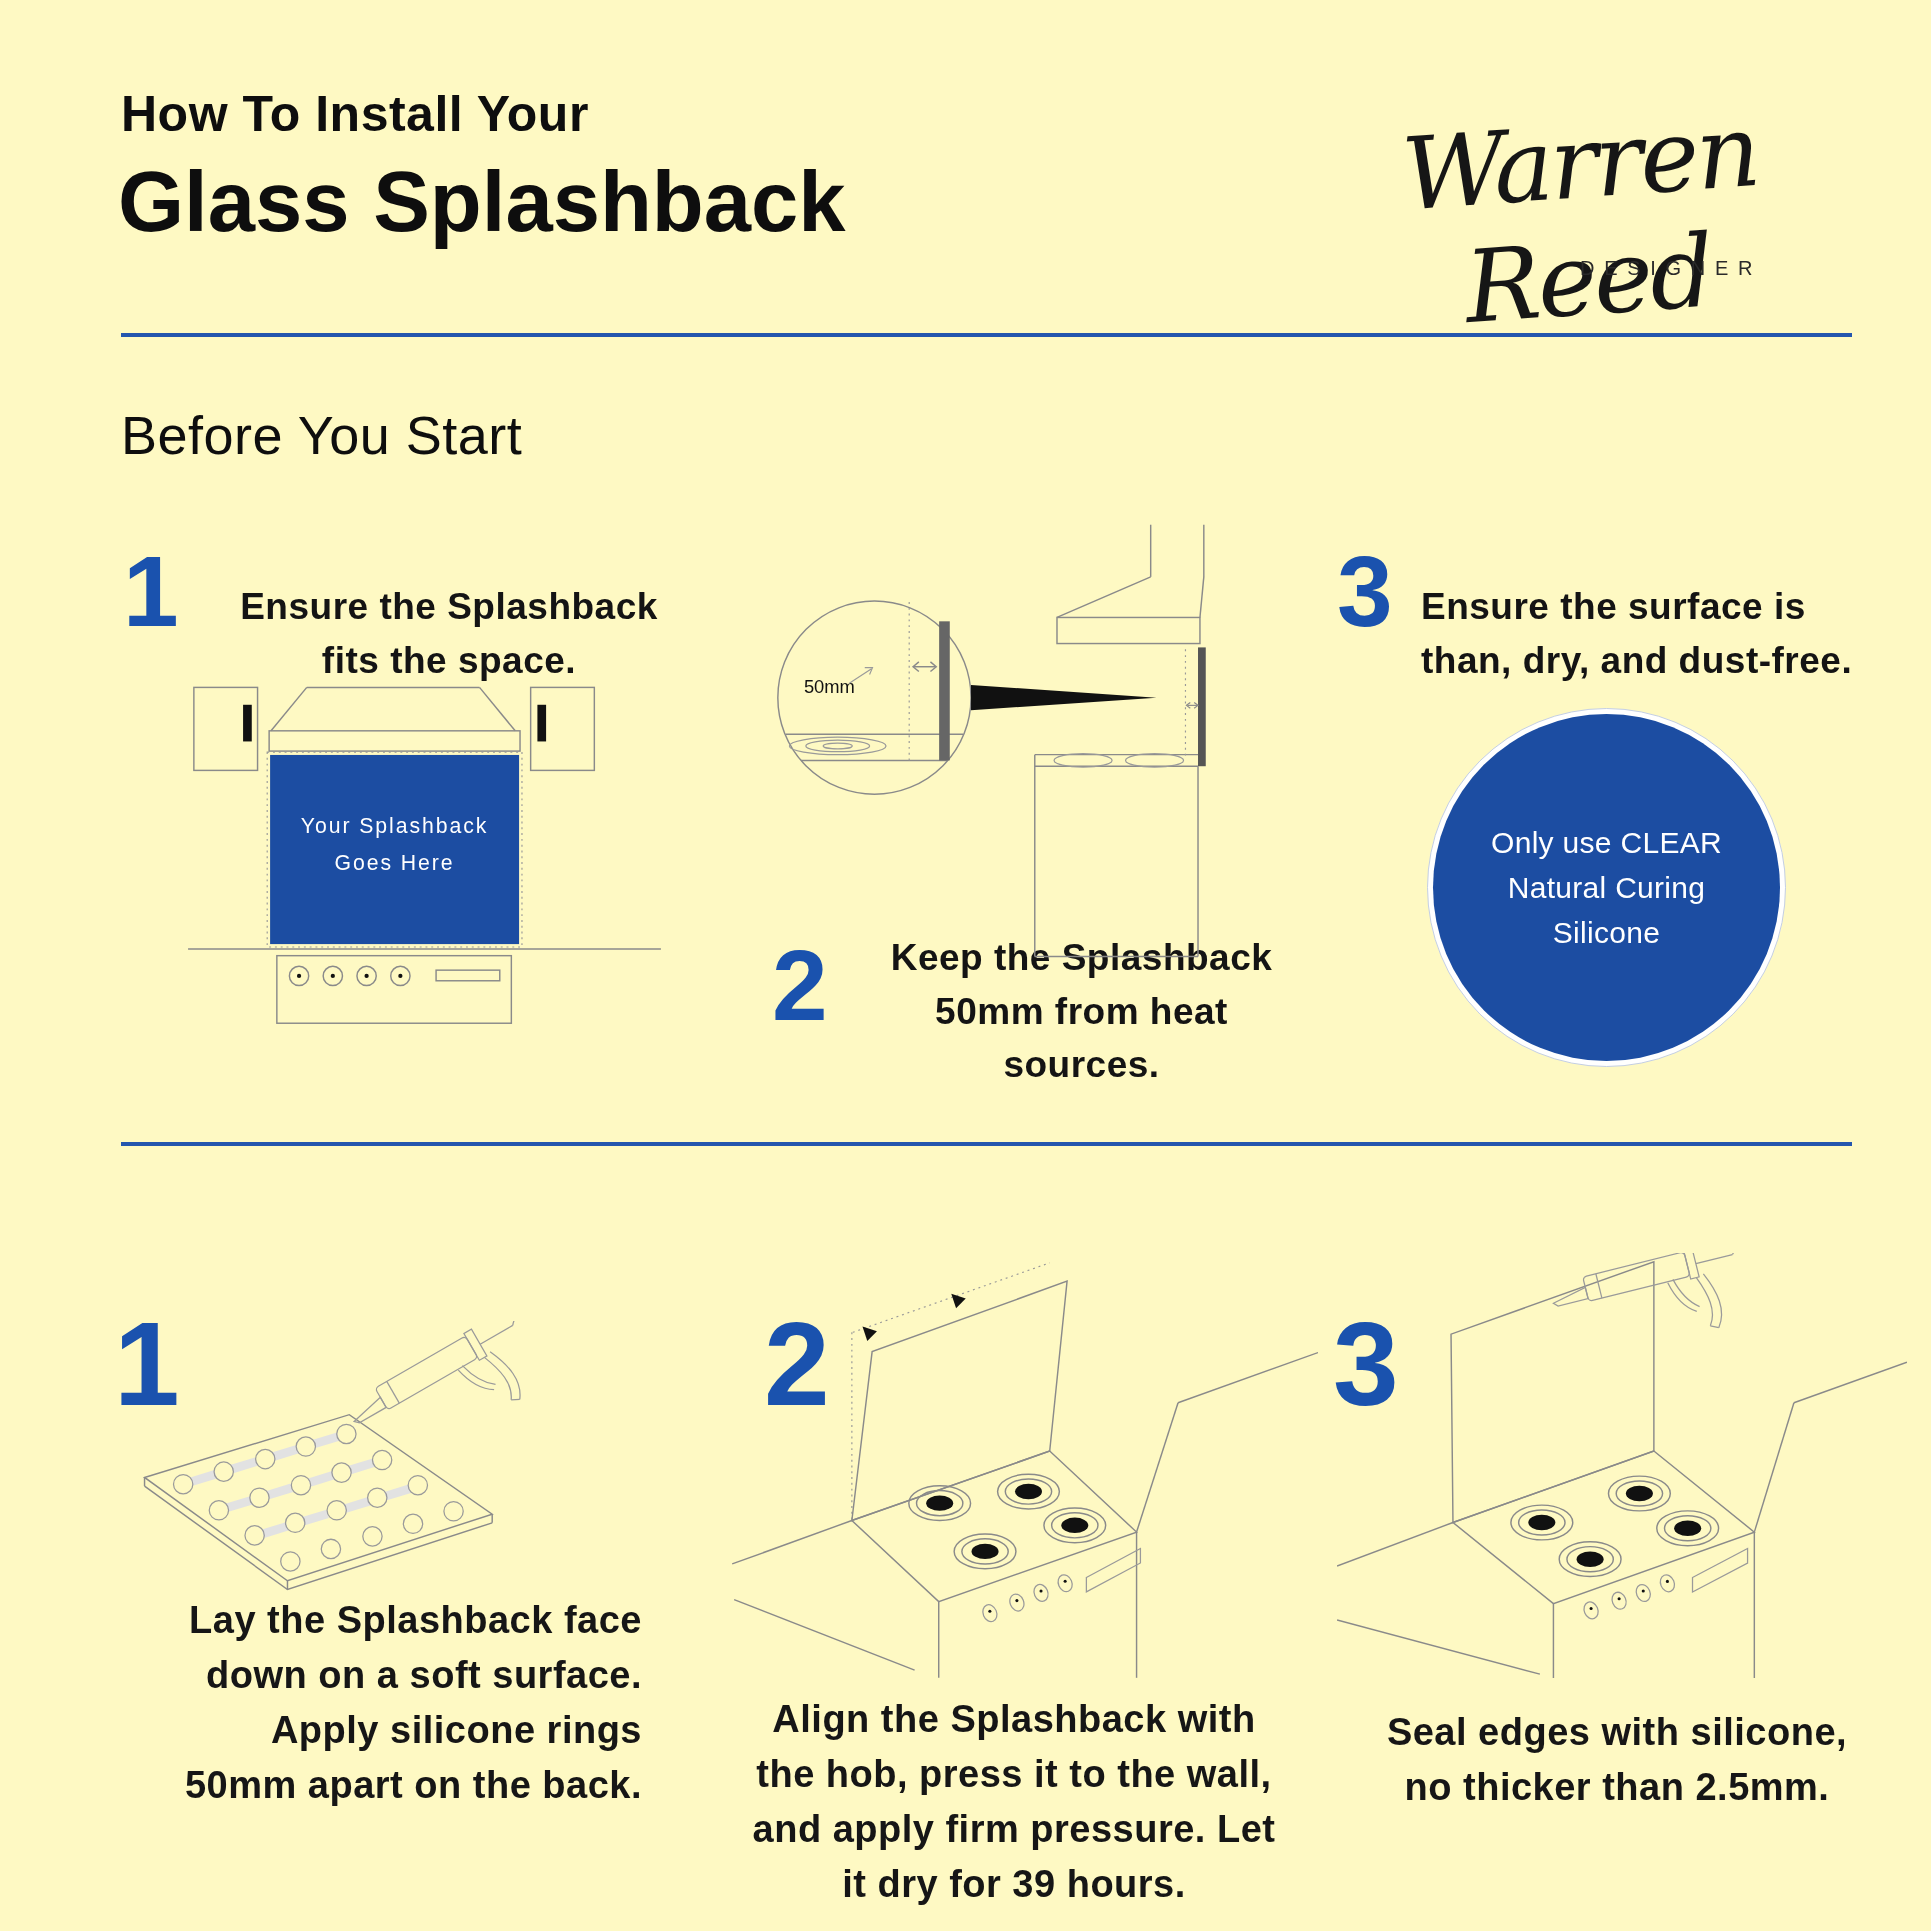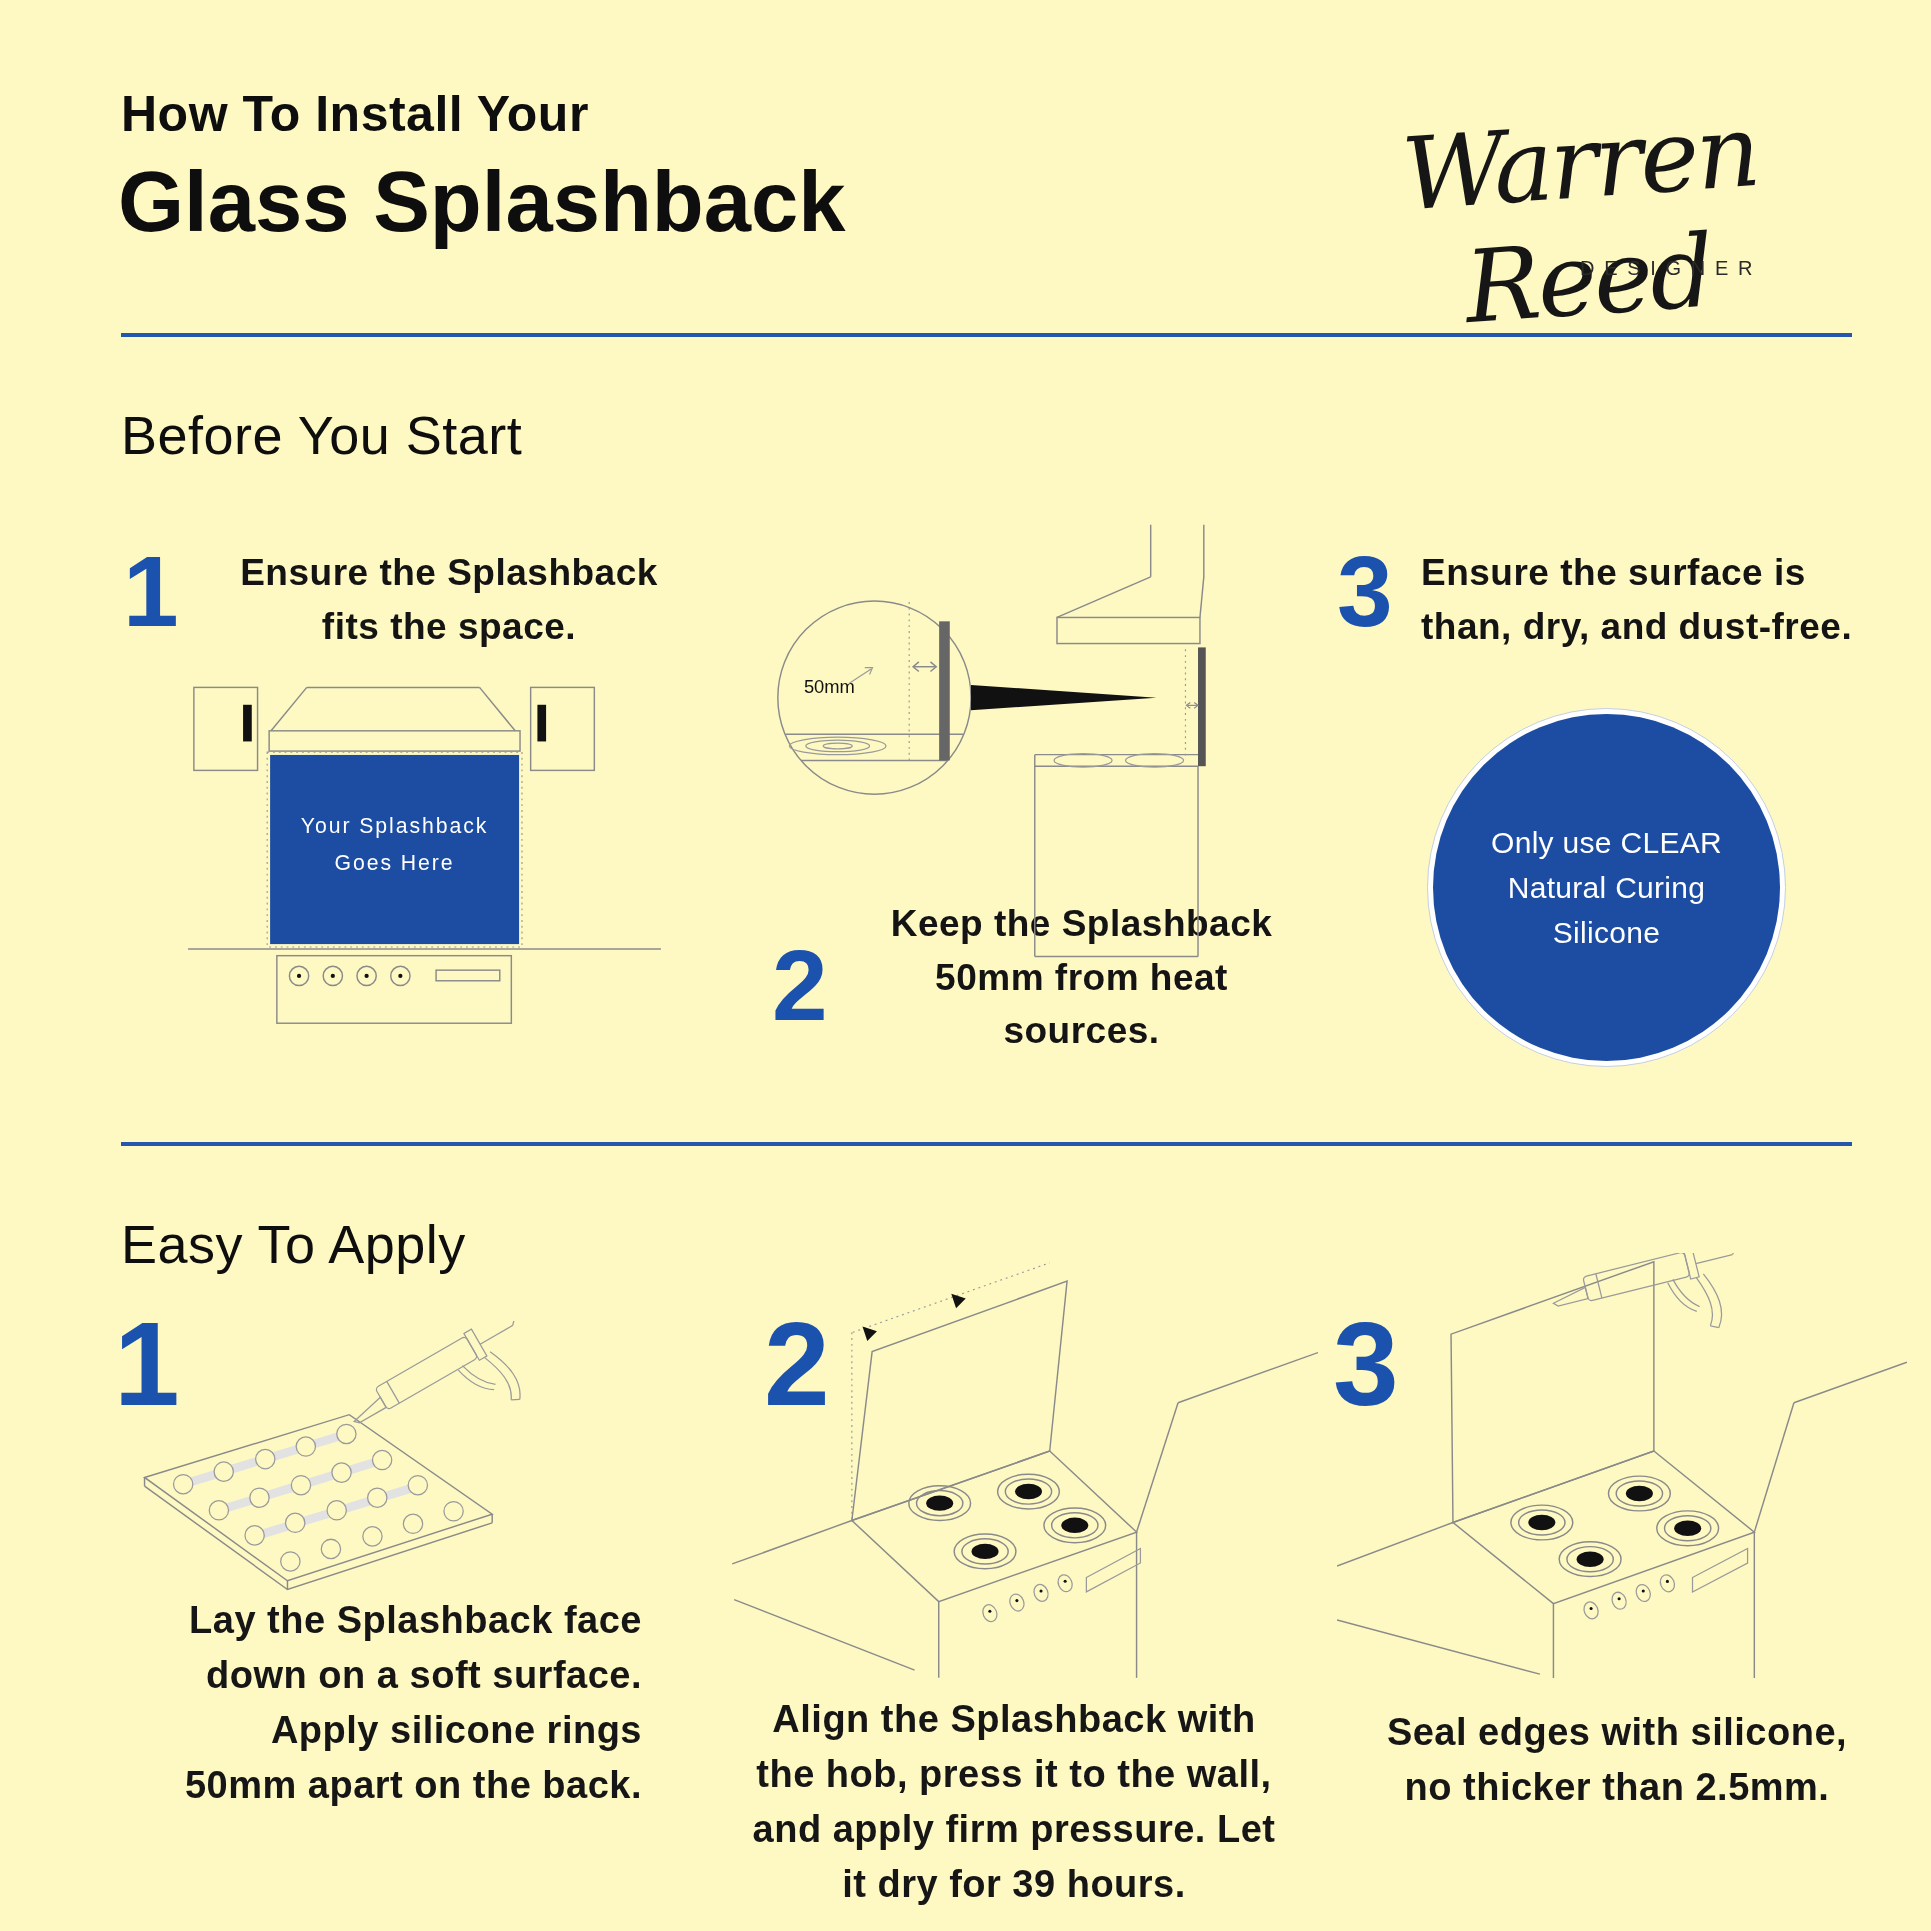--- a/index.html
+++ b/index.html
@@ -27,21 +27,21 @@
   .h2b{left:121px;top:1213px;}
   .num{color:var(--accent);font-weight:700;line-height:1;}
   .num-top{font-size:100px;}
   .num-bot{font-size:118px;}
   .n1{left:123px;top:541px;}
   .n2{left:772px;top:935px;}
   .n3{left:1337px;top:541px;}
   .bn1{left:114px;top:1305px;}
   .bn2{left:764px;top:1305px;}
   .bn3{left:1333px;top:1305px;}
-  .step-text{font-size:37px;font-weight:700;line-height:1.45;letter-spacing:0.5px;color:#141414;}
+  .step-text{font-size:37px;font-weight:700;line-height:1.45;letter-spacing:0.5px;color:#141414;margin-top:34px;}
   .st1{left:198px;top:546px;width:502px;text-align:center;}
   .st2{left:850px;top:897px;width:463px;text-align:center;}
   .st3{left:1421px;top:546px;width:483px;text-align:left;}
   .caption{font-size:38px;font-weight:700;line-height:1.45;letter-spacing:0.5px;color:#161616;text-align:center;}
   .cap1{left:82px;top:1593px;width:560px;text-align:right;}
   .cap2{left:700px;top:1692px;width:628px;}
   .cap3{left:1332px;top:1705px;width:570px;}
   .note-ring{left:1427px;top:708px;width:359px;height:359px;border-radius:50%;
              border:1.4px solid #c4cfe4;box-sizing:border-box;padding:4.8px;background:#ffffff;}
   .note-circle{width:100%;height:100%;border-radius:50%;background:var(--fill);
@@ -162,21 +162,20 @@
   </svg>
 
   <div class="abs note-ring">
     <div class="note-circle ml">Only use CLEAR
 Natural Curing
 Silicone</div>
   </div>
 
   <div class="abs rule rule2"></div>
 
-  <div class="abs h2 h2b">Easy To Apply</div>
 
   <div class="abs num num-bot bn1">1</div>
   <div class="abs num num-bot bn2">2</div>
   <div class="abs num num-bot bn3">3</div>
 
   <svg class="abs" style="left:101px;top:1321px;" width="512" height="338" viewBox="0 0 530 350">
     <g>
       <polygon class="draw" points="45,162 257,97 405,200 193,269"></polygon>
       <line class="draw" x1="45" y1="162" x2="45" y2="171"></line>
       <line class="draw" x1="193" y1="269" x2="193" y2="278"></line>

